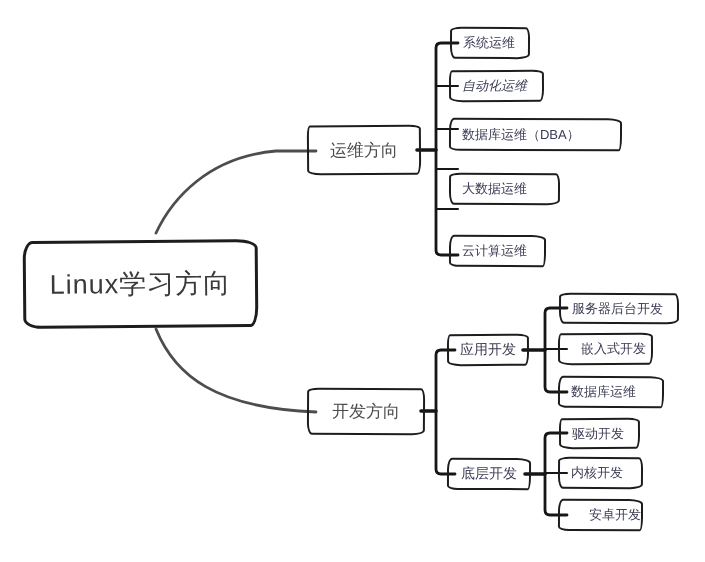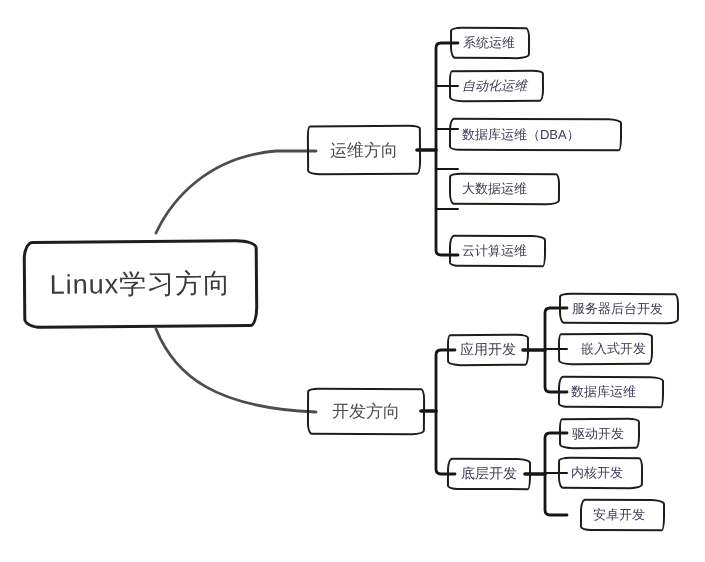--- a/index.html
+++ b/index.html
@@ -130,17 +130,17 @@
   <div class="node leaf-node r3" style="left:558px; top:376px; width:106px; height:32px;">
     <span>数据库运维</span>
   </div>
 
   <div class="node leaf-node r1" style="left:559px; top:418px; width:81px; height:31px;">
     <span>驱动开发</span>
   </div>
   <div class="node leaf-node r2" style="left:558px; top:457px; width:85px; height:32px;">
     <span>内核开发</span>
   </div>
-  <div class="node leaf-node r3" style="left:580px; top:499px; width:85px; height:32px;">
+  <div class="node leaf-node r3" style="left:558px; top:499px; width:85px; height:32px;justify-content:flex-end;">
     <span>安卓开发</span>
   </div>
 
 </div>
 
 </body></html>

